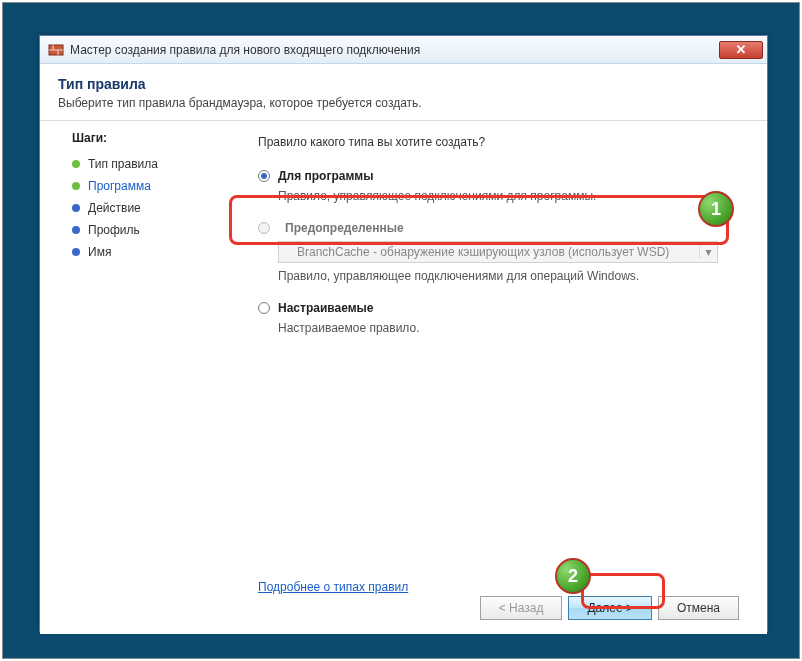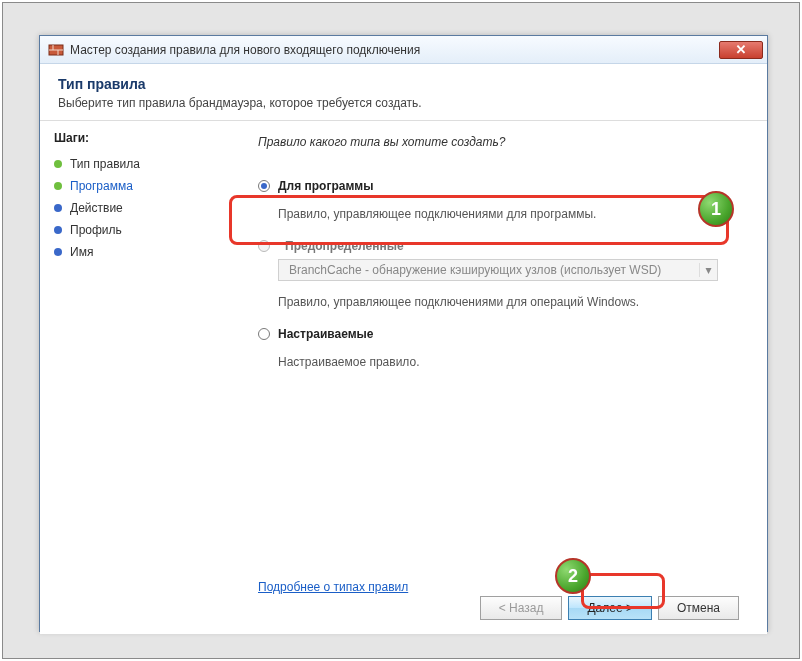--- a/index.html
+++ b/index.html
@@ -10,21 +10,21 @@
   width: 802px;
   height: 661px;
   position: relative;
   overflow: hidden;
 }
 .outer-border {
   position: absolute;
   left: 2px; top: 2px;
   width: 798px; height: 657px;
   border: 1px solid #8a8a8a;
-  background: #e5e5e5;
+  background: #0c4a6e;
 }
 .window {
   position: absolute;
   left: 36px; top: 32px;
   width: 729px; height: 597px;
   border: 1px solid #5a7aa0;
   background: #fff;
   box-shadow: 0 0 6px rgba(0,0,0,0.2);
 }
 .titlebar {
@@ -70,21 +70,21 @@
 .header-sub {
   color: #444;
 }
 .body-area {
   display: flex;
   height: calc(100% - 28px - 54px);
   background: #fff;
 }
 .sidebar {
   width: 200px;
-  padding: 10px 14px;
+  padding: 10px 32px;
   background: #fff;
 }
 .steps-label {
   font-weight: bold;
   color: #222;
   margin-bottom: 8px;
 }
 .step-item {
   display: flex;
   align-items: center;
@@ -101,22 +101,21 @@
 }
 .bullet-green { background: #6fbf3e; }
 .bullet-blue { background: #3a68c9; }
 .main {
   flex: 1;
   padding: 14px 28px 8px 18px;
   position: relative;
 }
 .question {
   color: #333;
-  margin-bottom: 30px;
-  font-style: italic;
+  margin-bottom: 20px;
 }
 .option-block { margin-bottom: 18px; }
 .option-header {
   display: flex; align-items: center;
 }
 .radio {
   width: 12px; height: 12px;
   border: 1px solid #7a7a7a;
   border-radius: 50%;
   margin-right: 8px;
@@ -132,32 +131,32 @@
   left: 2px; top: 2px;
   width: 6px; height: 6px;
   border-radius: 50%;
   background: #3a68c9;
 }
 .option-title { font-weight: bold; color: #222; }
 .option-title.disabled { color: #777; padding-left: 7px; }
 .option-desc {
   color: #555;
   margin-left: 20px;
-  margin-top: 14px;
+  margin-top: 6px;
 }
 .dropdown {
   margin-left: 20px;
   margin-top: 6px;
   display: flex;
   align-items: center;
   border: 1px solid #d0d0d0;
   background: #f4f4f4;
   height: 22px;
   width: 440px;
-  padding-left: 10px;
+  padding-left: 18px;
   color: #888;
   cursor: default;
   gap: 16px;
 }
 .dropdown .dd-text { flex: 1; }
 .dropdown .dd-arrow {
   width: 18px;
   text-align: center;
   color: #888;
   border-left: 1px solid #ddd;

